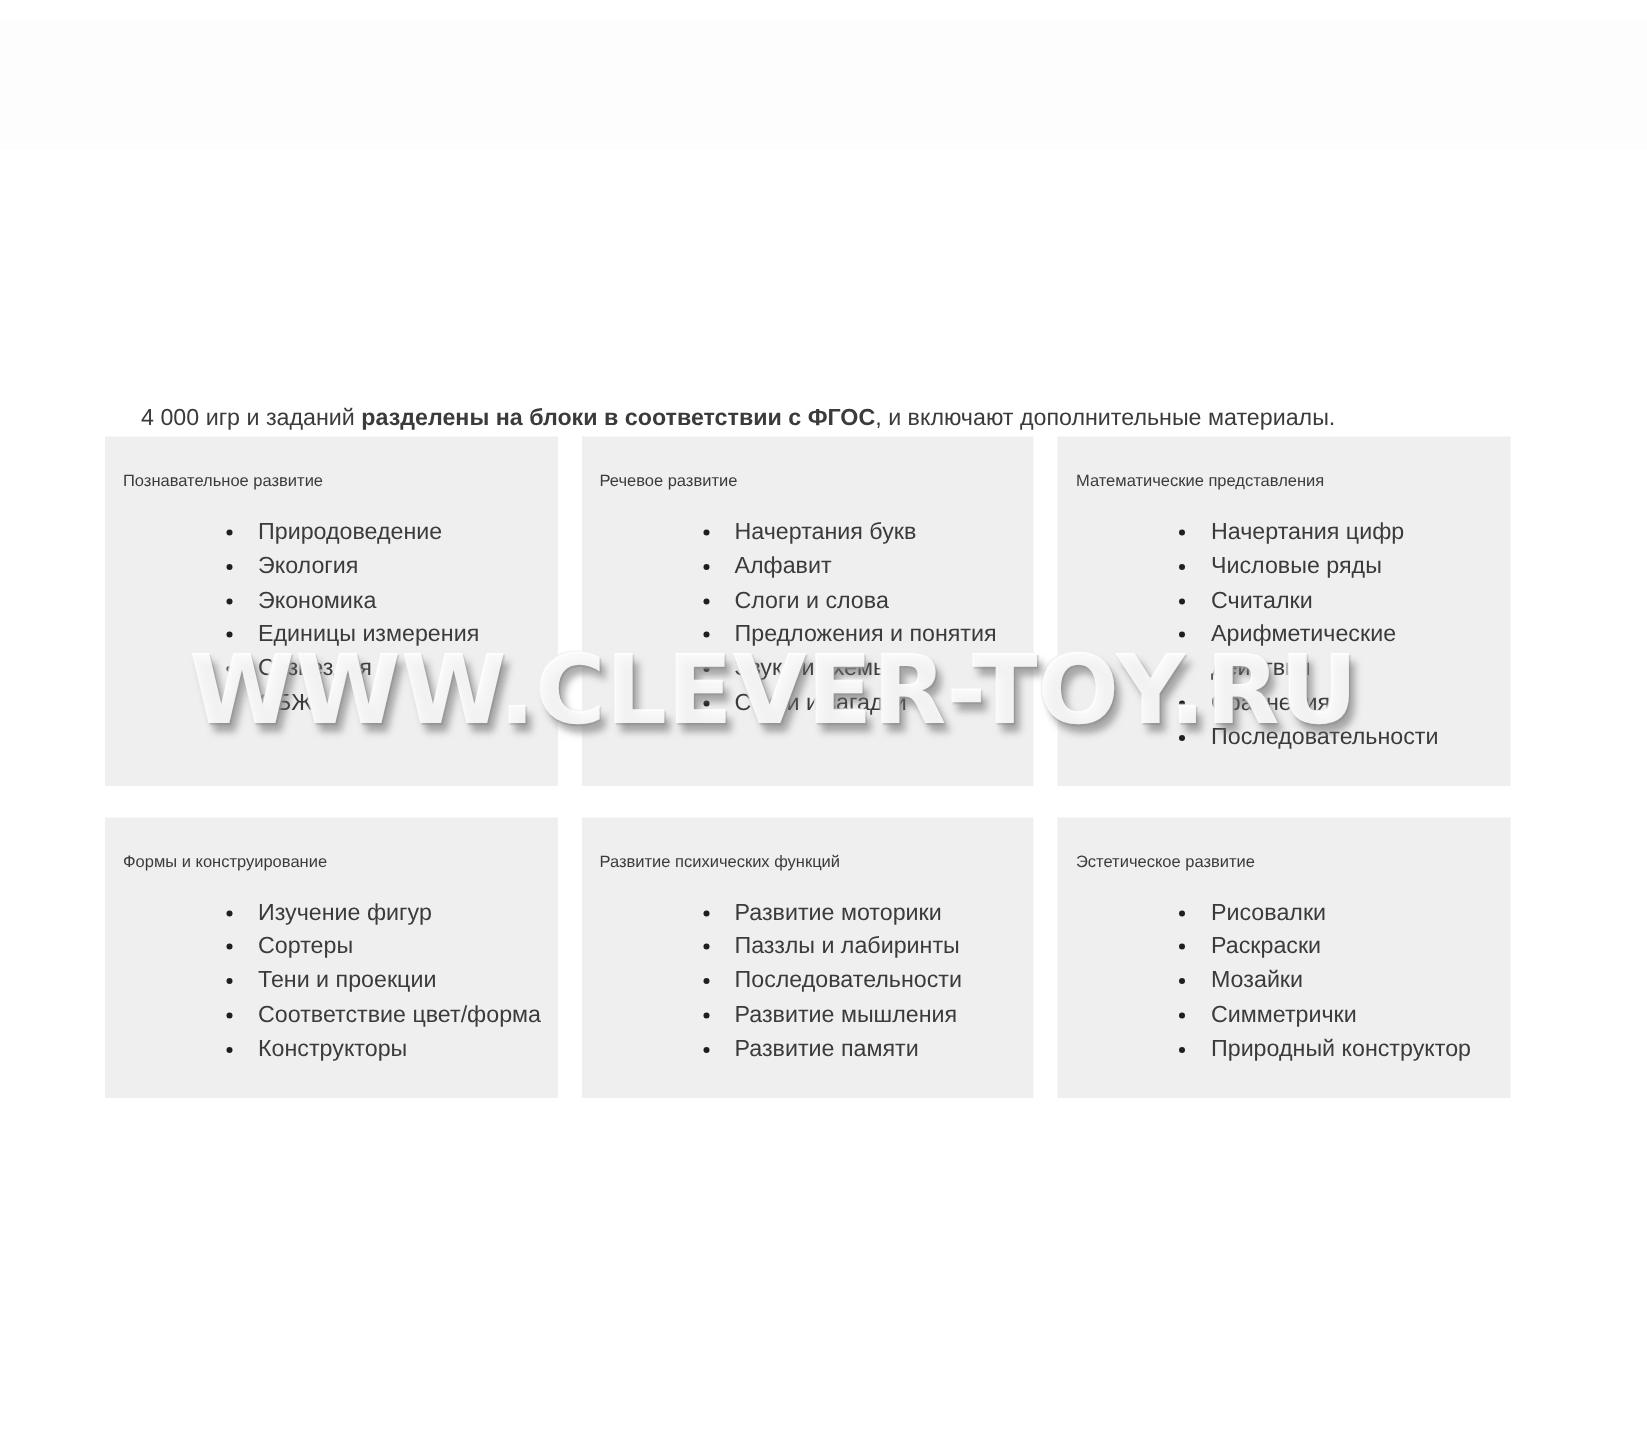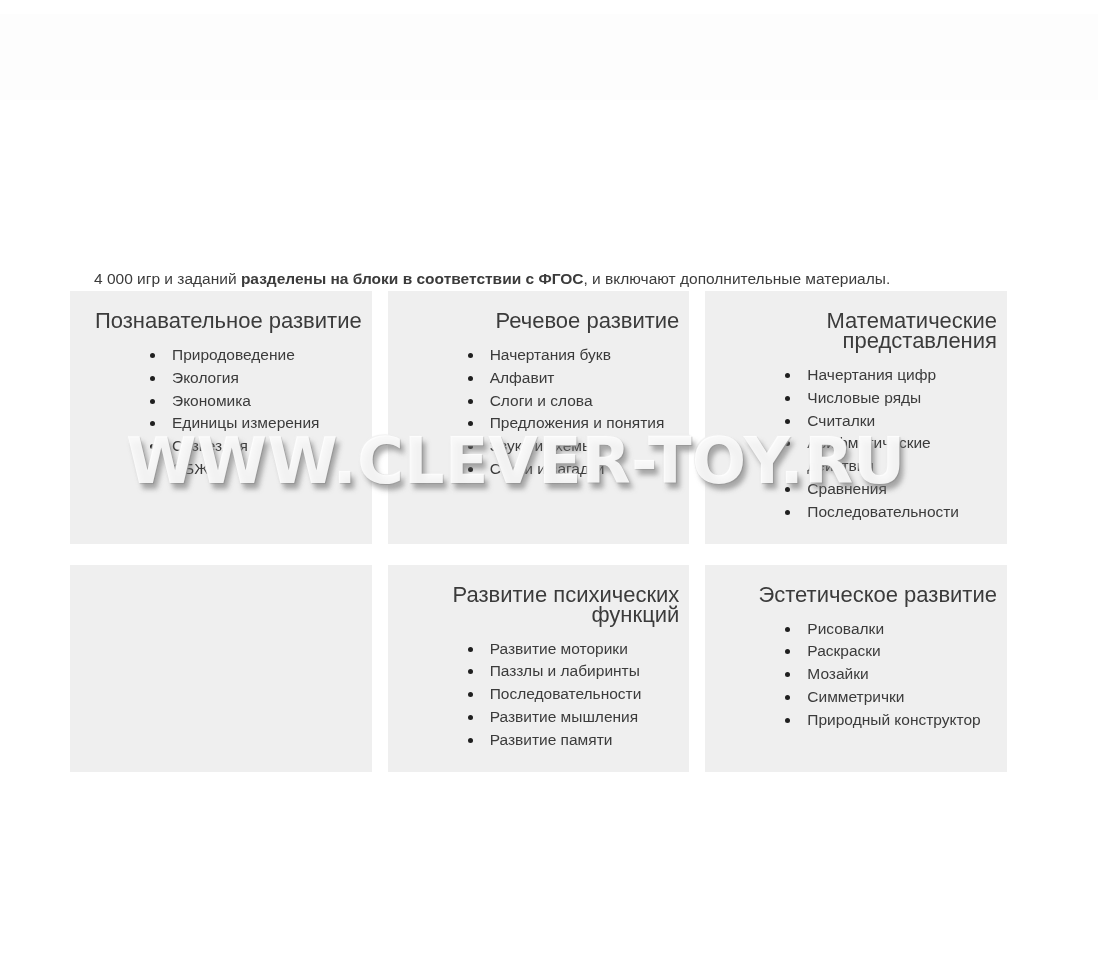--- a/index.html
+++ b/index.html
@@ -46,25 +46,24 @@
     grid-template-columns: repeat(3, 1fr);
     column-gap: 16px;
     row-gap: 21px;
   }
   .block {
     background: #efefef;
     padding: 14px 10px 20px 12px;
   }
   .block-title {
     margin: 6px 0 0;
-    font-size: 22px;
+    font-size: 11px;
     line-height: 20px;
     font-weight: 400;
     color: #3b3b3b;
-    text-align: right;
   }
   .block-list {
     margin: 13px 0 0;
     padding-left: 50px;
     list-style: disc;
   }
   .block-item {
     font-size: 15.5px;
     line-height: 22.8px;
     color: #3b3b3b;
@@ -131,20 +130,28 @@
           <li class="block-item">Начертания цифр</li>
           <li class="block-item">Числовые ряды</li>
           <li class="block-item">Считалки</li>
           <li class="block-item">Арифметические действия</li>
           <li class="block-item">Сравнения</li>
           <li class="block-item">Последовательности</li>
         </ul>
   </section>
 
   <section class="block">
+    <h3 class="block-title">Формы и конструирование</h3>
+    <ul class="block-list">
+          <li class="block-item">Изучение фигур</li>
+          <li class="block-item">Сортеры</li>
+          <li class="block-item">Тени и проекции</li>
+          <li class="block-item">Соответствие цвет/форма</li>
+          <li class="block-item">Конструкторы</li>
+        </ul>
   </section>
 
   <section class="block">
     <h3 class="block-title">Развитие психических функций</h3>
     <ul class="block-list">
           <li class="block-item">Развитие моторики</li>
           <li class="block-item">Паззлы и лабиринты</li>
           <li class="block-item">Последовательности</li>
           <li class="block-item">Развитие мышления</li>
           <li class="block-item">Развитие памяти</li>

